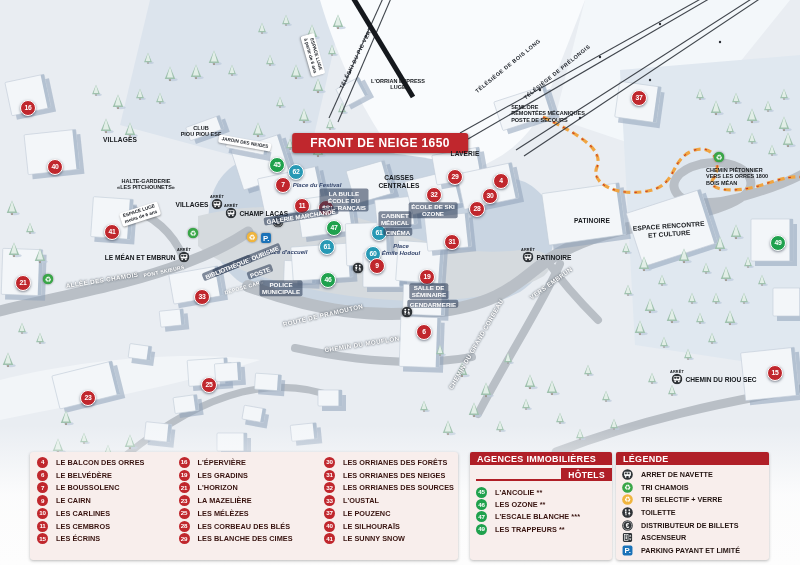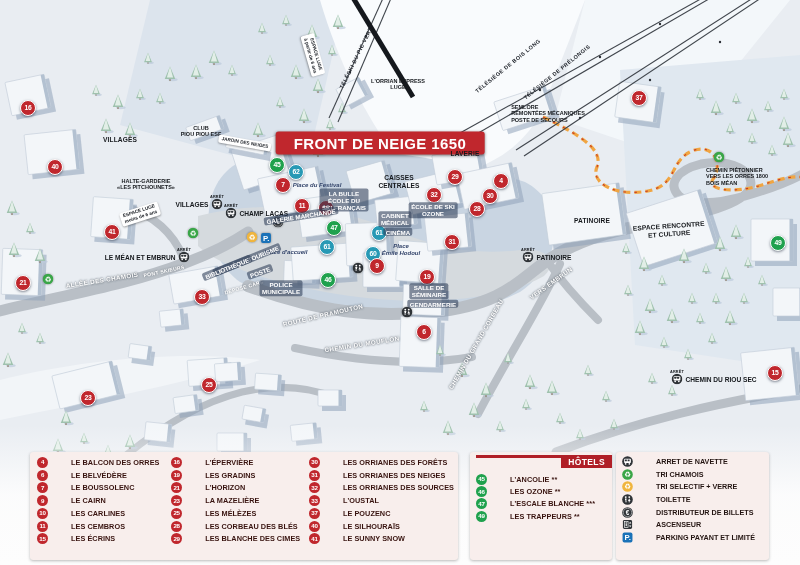--- a/index.html
+++ b/index.html
@@ -25,21 +25,21 @@
   .k-place{font-size:6px;font-style:italic;font-weight:600;color:#34456b}
   .k-road{font-size:6.2px;font-weight:700;color:#fff;letter-spacing:.45px;white-space:nowrap;
     text-shadow:0 0 2px rgba(90,98,108,.95),0 0 2px rgba(90,98,108,.7)}
   .k-road-sm{font-size:5.1px;font-weight:700;color:#fff;letter-spacing:.3px;white-space:nowrap;
     text-shadow:0 0 2px rgba(90,98,108,.95)}
   .k-sign{font-size:4.7px;font-weight:700;color:#20242a;background:#fff;border-radius:2px;
     padding:1px 3px;box-shadow:0 1px 2px rgba(0,0,0,.35);line-height:1.25}
   .k-lift{font-size:5.4px;font-weight:700;color:#23272e;letter-spacing:.5px;white-space:nowrap}
 
   .banner{position:absolute;left:380px;top:143px;transform:translate(-50%,-50%);background:#c0272d;
-    color:#fff;font-weight:700;font-size:15px;letter-spacing:.4px;padding:3px 18px;border-radius:3px;
+    color:#fff;font-weight:700;font-size:12px;letter-spacing:.4px;padding:3px 18px;border-radius:3px;
     box-shadow:0 1px 3px rgba(0,0,0,.45);white-space:nowrap}
 
   
   .stop{position:absolute;width:11px;height:11px;transform:translate(-50%,-50%)}
   .stop .bus{display:block;width:11px;height:11px}
   .stop .bus svg{display:block;width:11px;height:11px}
   .stop .arret{position:absolute;bottom:11.5px;left:50%;transform:translateX(-50%);
     font-size:3.8px;font-weight:700;color:#15181c;letter-spacing:.2px}
   .stop .slab{position:absolute;top:50%;transform:translateY(-50%);font-size:6.6px;font-weight:700;
     color:#15181c;white-space:nowrap}
@@ -52,27 +52,27 @@
   .panel{position:absolute;top:452px;height:108px;background:#f8eeec;border-radius:3px;
     box-shadow:0 1px 3px rgba(30,30,30,.3);box-sizing:border-box}
   .p-res{left:30px;width:428px}
   .p-age{left:470px;width:142px}
   .p-leg{left:616px;width:153px}
   .phead{height:13px;background:#b01f27;color:#fff;font-weight:700;font-size:9px;letter-spacing:.3px;
     display:flex;align-items:center;padding:0 7px;border-radius:2px 2px 0 0}
   .pcols{display:flex;padding:5px 4px 0 7px}
   .pcol{display:flex;flex-direction:column;gap:1.5px}
   .pcol1{width:146px}.pcol2{width:150px}.pcol3{flex:1}
-  .row{display:flex;align-items:center;gap:23px;height:11.2px}
+  .row{display:flex;align-items:center;gap:8px;height:11.2px}
   .badge{flex:0 0 11px;width:11px;height:11px;border-radius:50%;color:#fff;font-size:6.2px;
     font-weight:700;display:flex;align-items:center;justify-content:center;letter-spacing:-.3px;line-height:1}
   .b-res{background:#c0272d}.b-age{background:#2799b5}.b-hot{background:#1fa14d}
   .rlab{font-size:7.3px;font-weight:700;color:#38130f;white-space:nowrap;letter-spacing:.05px}
   .plist{padding:4px 5px 0 6px;display:flex;flex-direction:column;gap:1px}
-  .hotels-div{display:flex;align-items:flex-start;margin:3px 0 2px 6px}
+  .hotels-div{display:flex;align-items:flex-end;margin:3px 0 2px 6px}
   .hline{flex:1;height:2.5px;background:#b01f27}
   .htab{background:#b01f27;color:#fff;font-size:8.5px;font-weight:700;padding:1.5px 7px;letter-spacing:.4px}
   .p-leg .row{height:11.6px}
   .licon{flex:0 0 11px;width:11px;height:11px}
   .licon svg{display:block;width:11px;height:11px}
   .llab{font-size:7.2px;font-weight:700;color:#241512;white-space:nowrap}
 </style>
 </head>
 <body>
 
@@ -1194,20 +1194,21 @@
           </div>
           <div class="row">
             <span class="badge b-res">41</span>
             <span class="rlab">LE SUNNY SNOW</span>
           </div>
         </div>
       </div>
   </div>
 
   <div class="panel p-age">
+    <div class="phead">AGENCES IMMOBILIÈRES</div>
     <div class="hotels-div">
       <div class="hline"></div>
       <div class="htab">HÔTELS</div>
     </div>
     <div class="plist" id="hotList">
         <div class="row">
           <span class="badge b-hot">45</span>
           <span class="rlab">L'ANCOLIE **</span>
         </div>
         <div class="row">
@@ -1219,20 +1220,21 @@
           <span class="rlab">L'ESCALE BLANCHE ***</span>
         </div>
         <div class="row">
           <span class="badge b-hot">49</span>
           <span class="rlab">LES TRAPPEURS **</span>
         </div>
       </div>
   </div>
 
   <div class="panel p-leg">
+    <div class="phead">LÉGENDE</div>
     <div class="plist" id="legList">
         <div class="row">
           <span class="licon">
             <svg viewBox="0 0 12 12">
               <circle cx="6" cy="6" r="5.8" fill="#2f3337"></circle>
               <rect x="2.3" y="3.1" width="7.4" height="4.6" rx="0.9" fill="#fff"></rect>
               <rect x="3.1" y="3.9" width="2.2" height="1.7" rx="0.2" fill="#2f3337"></rect>
               <rect x="6.1" y="3.9" width="2.2" height="1.7" rx="0.2" fill="#2f3337"></rect>
               <circle cx="4" cy="8.6" r="0.9" fill="#fff"></circle>
               <circle cx="8" cy="8.6" r="0.9" fill="#fff"></circle>

